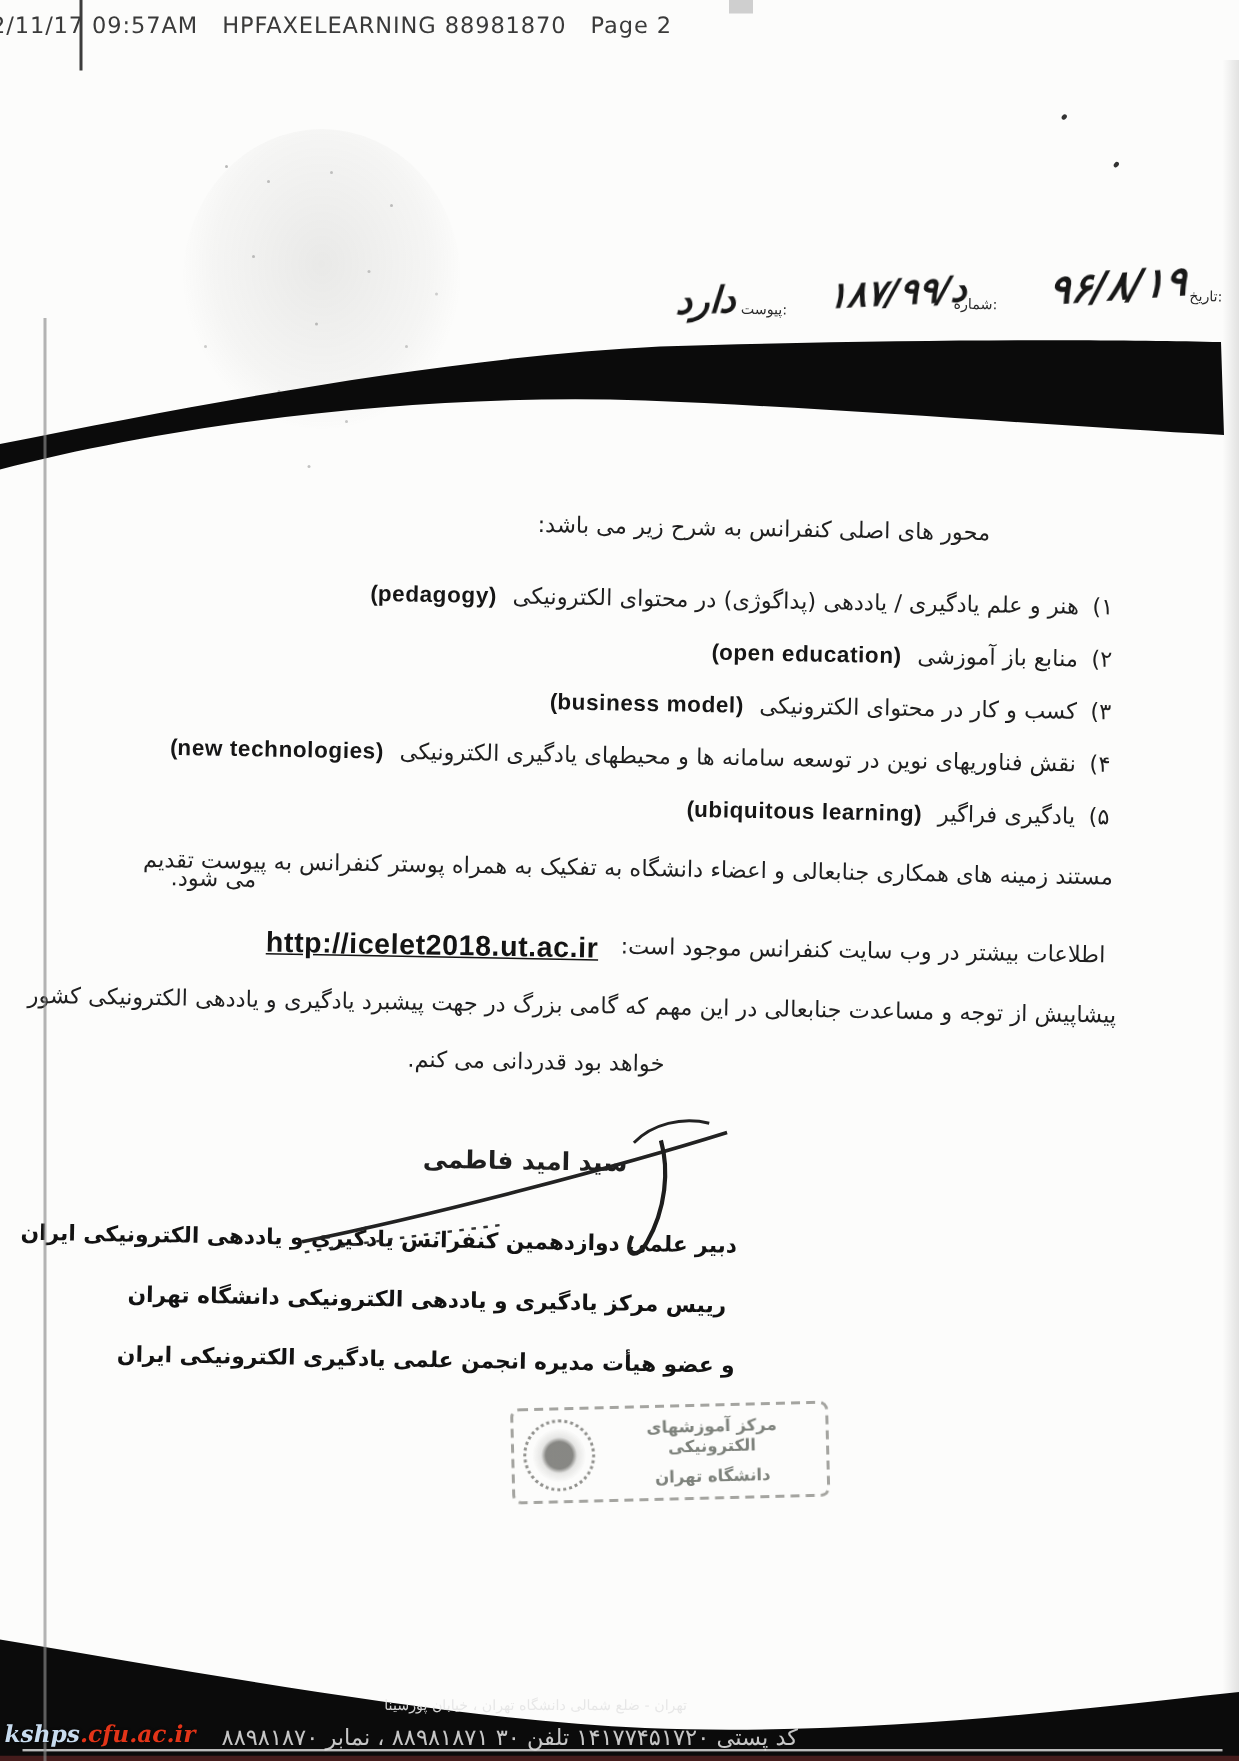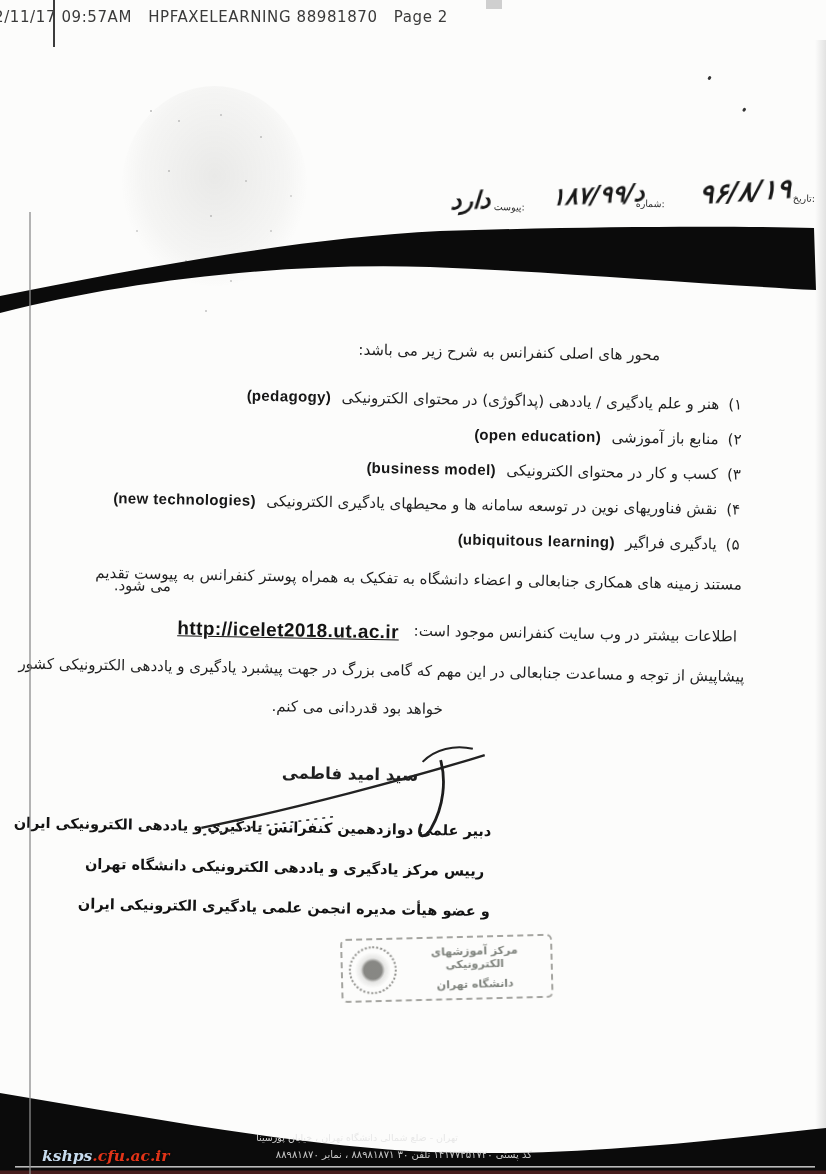--- a/index.html
+++ b/index.html
@@ -74,24 +74,24 @@
   }
   .stamp-circle{width:44px;height:44px;border-radius:50%;border:2px dotted rgba(95,95,90,.8);flex:0 0 auto;
     background:radial-gradient(circle at 50% 50%,rgba(70,70,65,.75) 0 9px,rgba(70,70,65,.15) 12px,rgba(0,0,0,0) 18px);}
   .stamp-text{flex:1;direction:rtl;text-align:center;color:#686d66;}
   .stamp-l1{font-size:11px;font-weight:600;letter-spacing:1px;}
   .stamp-l2{font-size:11px;font-weight:600;margin-top:7px;letter-spacing:2px;}
   
   .band-top{left:0;top:220px;z-index:4;}
   .band-bottom{left:0;top:1090px;z-index:20;}
   .footer-line1{right:368px;top:1132px;font-size:9.5px;color:#e6e6e6;direction:rtl;white-space:nowrap;letter-spacing:1px;z-index:25;opacity:.92;}
-  .footer-line2{right:294px;top:1149px;font-size:10px;color:#e0e0e0;direction:rtl;white-space:nowrap;letter-spacing:1.6px;z-index:25;opacity:.88;}
+  .footer-line2{right:294px;top:1149px;font-size:15px;color:#e0e0e0;direction:rtl;white-space:nowrap;letter-spacing:1.6px;z-index:25;opacity:.88;}
   .watermark{left:3px;top:1146px;z-index:50;font-family:"DejaVu Serif",serif;font-style:italic;font-weight:700;font-size:15.5px;white-space:nowrap;
     text-shadow:0 0 2px rgba(0,0,0,.55);}
-  .wm-name{color:#c8dcef;margin-left:39px;}
+  .wm-name{color:#c8dcef;}
   .wm-domain{color:#e23418;}
 </style>
 </head>
 <body>
 
 <div class="abs fax-header">2/11/17 09:57AM   HPFAXELEARNING 88981870   Page 2</div>
 <div class="abs scanline-top"></div>
 <div class="abs corner-smudge"></div>
 <div class="abs specks"></div>
 

